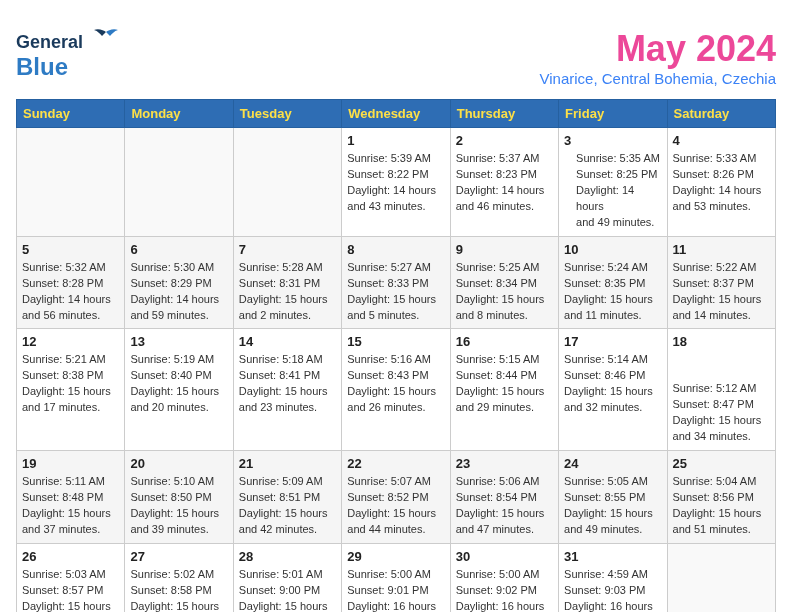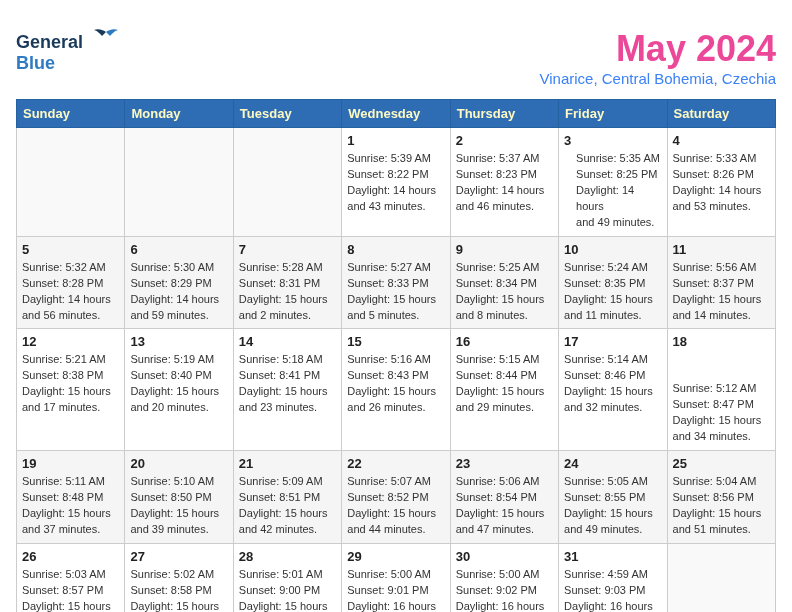--- a/index.html
+++ b/index.html
@@ -21,21 +21,21 @@
       display: flex;
       flex-direction: column;
       align-items: flex-start;
     }
     .logo-general {
       font-size: 18px;
       font-weight: bold;
       color: #1a3a5c;
     }
     .logo-blue {
-      font-size: 18px;
+      font-size: 24px;
       font-weight: bold;
       color: #2e7bc4;
     }
     .logo-bird {
       width: 28px;
       height: 20px;
       margin-left: 4px;
     }
     .logo-row {
       display: flex;
@@ -53,21 +53,21 @@
       font-size: 15px;
       color: #3b82f6;
     }
     table {
       width: 100%;
       border-collapse: collapse;
       table-layout: fixed;
     }
     thead tr th {
       background-color: #2e6db4;
-      color: #fef9c3;
+      color: #fde047;
       text-align: left;
       padding: 6px 6px;
       font-size: 13px;
       font-weight: bold;
       border: 1px solid #2560a0;
     }
     tbody tr td {
       border: 1px solid #ccc;
       vertical-align: top;
       padding: 5px 5px;
@@ -203,21 +203,21 @@
         </td>
         <td>
           <span class="day-num">10</span>
           <div class="day-info" style="white-space: pre-line;">Sunrise: 5:24 AM
 Sunset: 8:35 PM
 Daylight: 15 hours
 and 11 minutes.</div>
         </td>
         <td>
           <span class="day-num">11</span>
-          <div class="day-info" style="white-space: pre-line;">Sunrise: 5:56 AM
+          <div class="day-info" style="white-space: pre-line;">Sunrise: 5:22 AM
 Sunset: 8:37 PM
 Daylight: 15 hours
 and 14 minutes.</div>
         </td>
       </tr>
       <tr>
         <td>
           <span class="day-num">12</span>
           <div class="day-info" style="white-space: pre-line;">Sunrise: 5:21 AM
 Sunset: 8:38 PM

